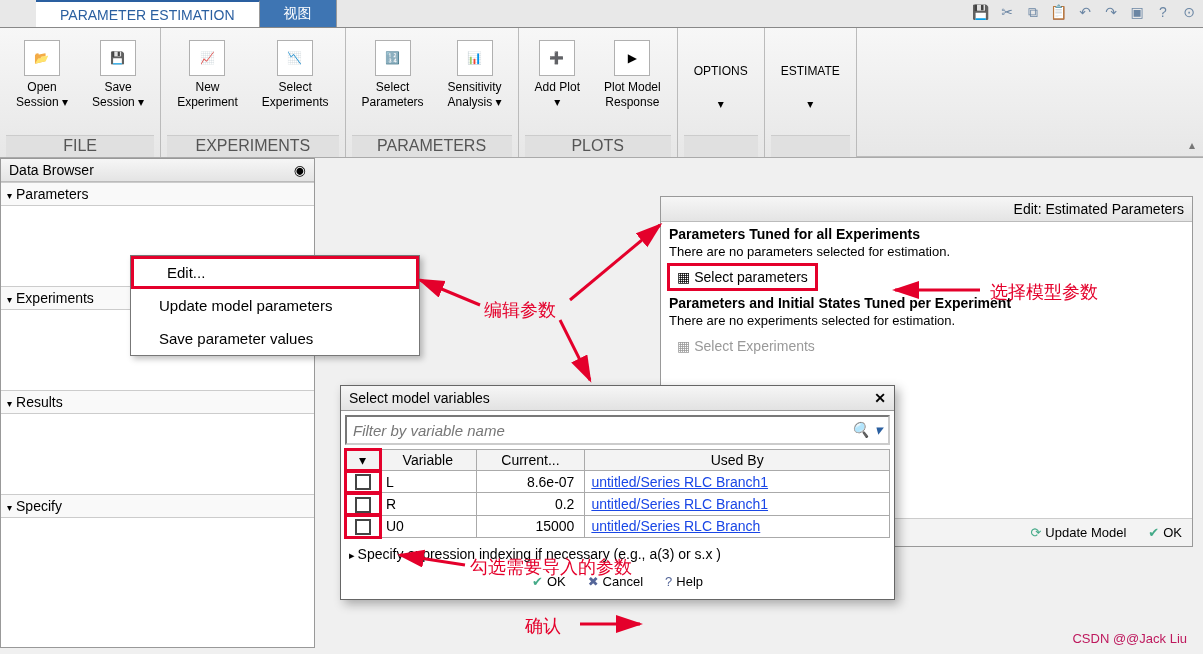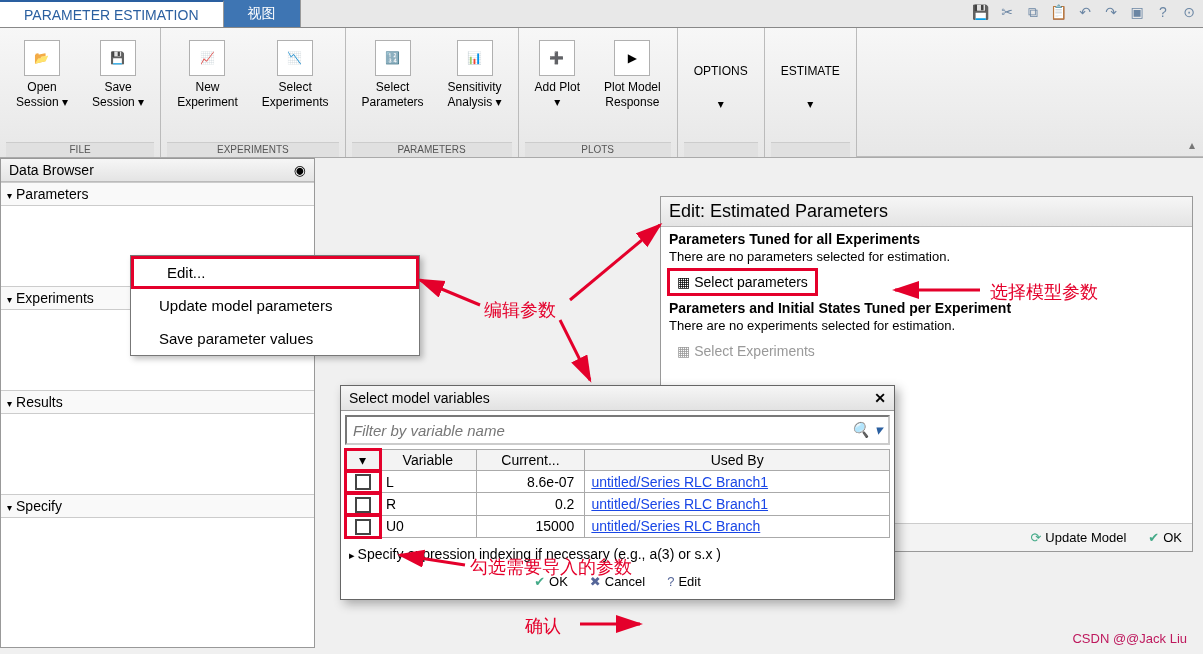--- a/index.html
+++ b/index.html
@@ -1,48 +1,48 @@
 <!DOCTYPE html>
 <html><head>
 <meta charset="utf-8">
 <style>
 * { margin: 0; padding: 0; box-sizing: border-box; font-family: "Segoe UI", Arial, sans-serif; }
 body { width: 1203px; height: 654px; background: #f0f0f0; position: relative; overflow: hidden; }
 
 
 .tab-strip { display: flex; background: #e8e8e8; border-bottom: 1px solid #888; height: 28px; position: relative; }
 .tab { padding: 4px 24px; font-size: 14px; border-right: 1px solid #999; cursor: pointer; display: flex; align-items: center; }
-.tab.active { background: #fff; color: #2a5fa0; border-top: 2px solid #2a5fa0; }
+.tab.active { background: #fff; color: #2a5fa0; border-top: 2px solid #2a5fa0; margin-left: 36px; }
 .tab.inactive { background: #3e75b3; color: #fff; }
 .title-icons { position: absolute; right: 4px; top: 2px; display: flex; gap: 6px; color: #6b86a4; }
 .title-icons span { width: 20px; height: 20px; display: inline-flex; align-items: center; justify-content: center; font-size: 14px; }
 
 
 .ribbon { background: linear-gradient(#f7f7f7,#e7e7e7); border-bottom: 1px solid #aaa; display: flex; height: 130px; }
 .ribbon-group { border-right: 1px solid #bbb; padding: 4px 6px 0 6px; display: flex; flex-direction: column; }
 .ribbon-items { display: flex; gap: 4px; flex: 1; align-items: flex-start; padding-top: 6px;}
 .ribbon-btn { display: flex; flex-direction: column; align-items: center; padding: 2px 10px; font-size: 12px; cursor: pointer; min-width: 60px; text-align: center; line-height: 1.25; }
 .ribbon-btn .ico { width: 36px; height: 36px; border: 1px solid #b0b0b0; background: #fff; margin-bottom: 4px; display: flex; align-items: center; justify-content: center; }
-.ribbon-label { text-align: center; font-size: 10px; color: #555; background: #e0e0e0; padding: 1px 0 2px; border-top: 1px solid #ccc; }
+.ribbon-label { text-align: center; font-size: 16px; color: #555; background: #e0e0e0; padding: 1px 0 2px; border-top: 1px solid #ccc; }
 
 
 .databrowser { position: absolute; left: 0; top: 158px; width: 315px; border: 1px solid #999; background: #fff; height: 490px;}
 .db-title { background: linear-gradient(#f6f6f6,#e4e4e4); padding: 3px 8px; font-size: 14px; border-bottom: 1px solid #bbb; display: flex; justify-content: space-between; align-items: center;}
 .db-section-head { font-size: 14px; padding: 3px 6px; border-top: 1px solid #ccc; border-bottom: 1px solid #ccc; background: #f9f9f9; }
 .db-section-head::before { content: "▾"; font-size: 10px; margin-right: 4px; }
 .db-body { height: 80px; background: #fff; }
 
 
 .ctx-menu { position: absolute; left: 130px; top: 255px; width: 290px; background: #fff; border: 1px solid #777; box-shadow: 3px 3px 6px rgba(0,0,0,.25); font-size: 15px; z-index: 40;}
 .ctx-item { padding: 8px 28px; cursor: pointer; }
 .ctx-item.hi { outline: 3px solid #e4002b; outline-offset: -3px; padding-left: 36px; }
 
 
 .est-panel { position: absolute; top: 196px; left: 660px; right: 10px; border: 1px solid #999; background: #fff; }
-.est-title { background: linear-gradient(#f6f6f6,#e4e4e4); padding: 4px 8px; font-size: 18px; border-bottom: 1px solid #bbb;}
+.est-title { background: linear-gradient(#f6f6f6,#e4e4e4); padding: 4px 8px; font-size: 14px; border-bottom: 1px solid #bbb; text-align: right;}
 .est-body { padding: 4px 8px; font-size: 14px; }
 .est-body b { font-weight: bold; text-align: right; }
 .est-note { font-size: 13px; margin: 2px 0 4px; }
 .est-action { display: inline-flex; align-items: center; gap: 4px; font-size: 14px; padding: 4px 8px; margin: 2px 0 6px; }
 .est-action.hi { outline: 3px solid #e4002b; outline-offset: -1px; }
 .est-footer { display: flex; justify-content: flex-end; gap: 14px; padding: 4px 6px; border-top: 1px solid #ccc; background: #f3f3f3; }
 .flat-btn { display: inline-flex; align-items: center; gap: 4px; font-size: 13px; padding: 2px 4px; cursor: pointer; }
 
 
 .dlg { position: absolute; top: 385px; left: 340px; width: 555px; border: 1px solid #666; background: #fff; z-index: 50; box-shadow: 4px 4px 10px rgba(0,0,0,.3);}
@@ -266,21 +266,21 @@
     <div class="flat-btn">
         <span style="color:#4a8">✔</span>
         <span>OK</span>
       </div>
     <div class="flat-btn">
         <span style="color:#569">✖</span>
         <span>Cancel</span>
       </div>
     <div class="flat-btn">
         <span style="color:#569">?</span>
-        <span>Edit</span>
+        <span>Help</span>
       </div>
   </div>
 </div>
 
 <div class="anno" style="left:484px;top:298px">编辑参数</div>
 <div class="anno" style="left:990px;top:280px">选择模型参数</div>
 <div class="anno" style="left:470px;top:555px">勾选需要导入的参数</div>
 <div class="anno" style="left:525px;top:614px">确认</div>
 <div class="watermark">CSDN @@Jack Liu</div>
 

